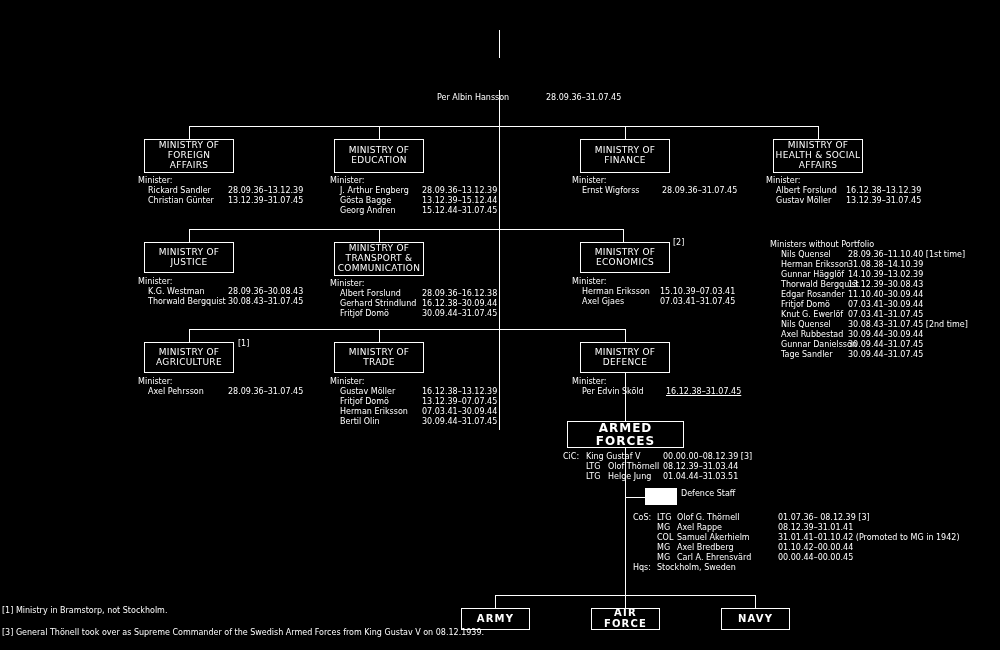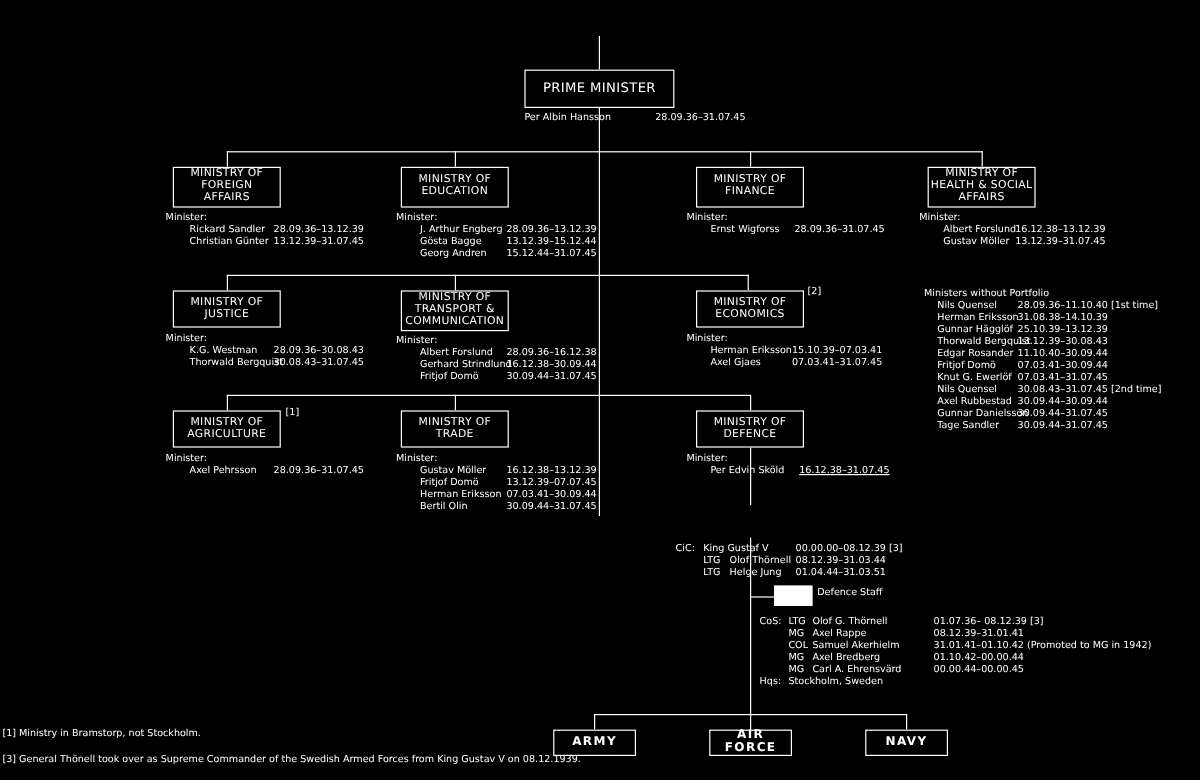--- a/index.html
+++ b/index.html
@@ -35,21 +35,21 @@
   .box-pm{font-size:11px;}
   .box-min{font-size:9px;}
   .box-af{font-size:12px;font-weight:bold;letter-spacing:1px;}
   .box-svc{font-size:10px;font-weight:bold;letter-spacing:1.2px;}
   .box-staff{background:#ffffff;border:1px solid #ffffff;}
 
   
   .tblk{position:absolute;font-size:8px;line-height:10px;white-space:nowrap;}
   .tblk .hdr{display:block;}
   .tblk .row{display:block;position:relative;padding-left:10px;}
-  .tblk .nm{display:inline-block;margin-left:10px;}
+  .tblk .nm{display:inline-block;}
   .tblk .dt{position:absolute;}
 
   .single{position:absolute;font-size:8px;line-height:10px;white-space:nowrap;}
 
   .fnote{position:absolute;font-size:8px;line-height:11px;white-space:nowrap;}
   .sup{position:absolute;font-size:8px;line-height:9px;}
 
   .mwp{position:absolute;font-size:8px;line-height:10px;white-space:nowrap;}
   .mwp .hdr{display:block;}
   .mwp .row{display:block;position:relative;padding-left:11px;}
@@ -94,23 +94,20 @@
   <div class="ln vl" style="left:625px;top:448px;height:147px;"></div>
 
   <div class="ln hl" style="left:625px;top:497px;width:20px;"></div>
 
   <div class="ln hl" style="left:495px;top:595px;width:261px;"></div>
   <div class="ln vl" style="left:495px;top:595px;height:13px;"></div>
   <div class="ln vl" style="left:625px;top:595px;height:13px;"></div>
   <div class="ln vl" style="left:755px;top:595px;height:13px;"></div>
 
 
-  <div class="box box-pm" style="left:437px;top:58px;width:125px;height:32px;">
-    <span class="bt">PRIME MINISTER</span>
-  </div>
   <div class="single" style="left:437px;top:93px;">Per Albin Hansson</div>
   <div class="single" style="left:546px;top:93px;">28.09.36–31.07.45</div>
 
   <div class="box box-min" style="left:144px;top:139px;width:90px;height:34px;">
     <span class="bt">MINISTRY OF
 FOREIGN
 AFFAIRS</span>
   </div>
   <div class="tblk" style="left:138px;top:176px;">
     <span class="hdr">Minister:</span>
@@ -179,21 +176,21 @@
   <div class="tblk" style="left:572px;top:277px;">
     <span class="hdr">Minister:</span>
     <span class="row"><span class="nm">Herman Eriksson</span><span class="dt" style="left:88px;">15.10.39–07.03.41</span></span>
     <span class="row"><span class="nm">Axel Gjaes</span><span class="dt" style="left:88px;">07.03.41–31.07.45</span></span>
   </div>
 
   <div class="mwp" style="left:770px;top:240px;">
     <span class="hdr">Ministers without Portfolio</span>
     <span class="row"><span class="nm">Nils Quensel</span><span class="dt">28.09.36–11.10.40 [1st time]</span></span>
     <span class="row"><span class="nm">Herman Eriksson</span><span class="dt">31.08.38–14.10.39</span></span>
-    <span class="row"><span class="nm">Gunnar Hägglöf</span><span class="dt">25.10.39–13.12.39</span></span>
+    <span class="row"><span class="nm">Gunnar Hägglöf</span><span class="dt">14.10.39–13.02.39</span></span>
     <span class="row"><span class="nm">Thorwald Bergquist</span><span class="dt">13.12.39–30.08.43</span></span>
     <span class="row"><span class="nm">Edgar Rosander</span><span class="dt">11.10.40–30.09.44</span></span>
     <span class="row"><span class="nm">Fritjof Domö</span><span class="dt">07.03.41–30.09.44</span></span>
     <span class="row"><span class="nm">Knut G. Ewerlöf</span><span class="dt">07.03.41–31.07.45</span></span>
     <span class="row"><span class="nm">Nils Quensel</span><span class="dt">30.08.43–31.07.45 [2nd time]</span></span>
     <span class="row"><span class="nm">Axel Rubbestad</span><span class="dt">30.09.44–30.09.44</span></span>
     <span class="row"><span class="nm">Gunnar Danielsson</span><span class="dt">30.09.44–31.07.45</span></span>
     <span class="row"><span class="nm">Tage Sandler</span><span class="dt">30.09.44–31.07.45</span></span>
   </div>
 
@@ -221,20 +218,23 @@
 
   <div class="box box-min" style="left:580px;top:342px;width:90px;height:31px;">
     <span class="bt">MINISTRY OF
 DEFENCE</span>
   </div>
   <div class="tblk" style="left:572px;top:377px;">
     <span class="hdr">Minister:</span>
     <span class="row"><span class="nm">Per Edvin Sköld</span><span class="dt" style="left:94px;text-decoration:underline;">16.12.38–31.07.45</span></span>
   </div>
 
+  <div class="box box-af" style="left:567px;top:421px;width:117px;height:27px;">
+    <span class="bt">ARMED FORCES</span>
+  </div>
   <div class="af-list" style="left:563px;top:452px;width:240px;height:32px;">
     <span class="row" style="height:10px;">
       <span class="lbl">CiC:</span>
       <span class="nm" style="left:23px;">King Gustaf V</span>
       <span class="dt" style="left:100px;">00.00.00–08.12.39 [3]</span>
     </span>
     <span class="row" style="height:10px;">
       <span class="rk" style="left:23px;">LTG</span>
       <span class="nm" style="left:45px;">Olof Thörnell</span>
       <span class="dt" style="left:100px;">08.12.39–31.03.44</span>

